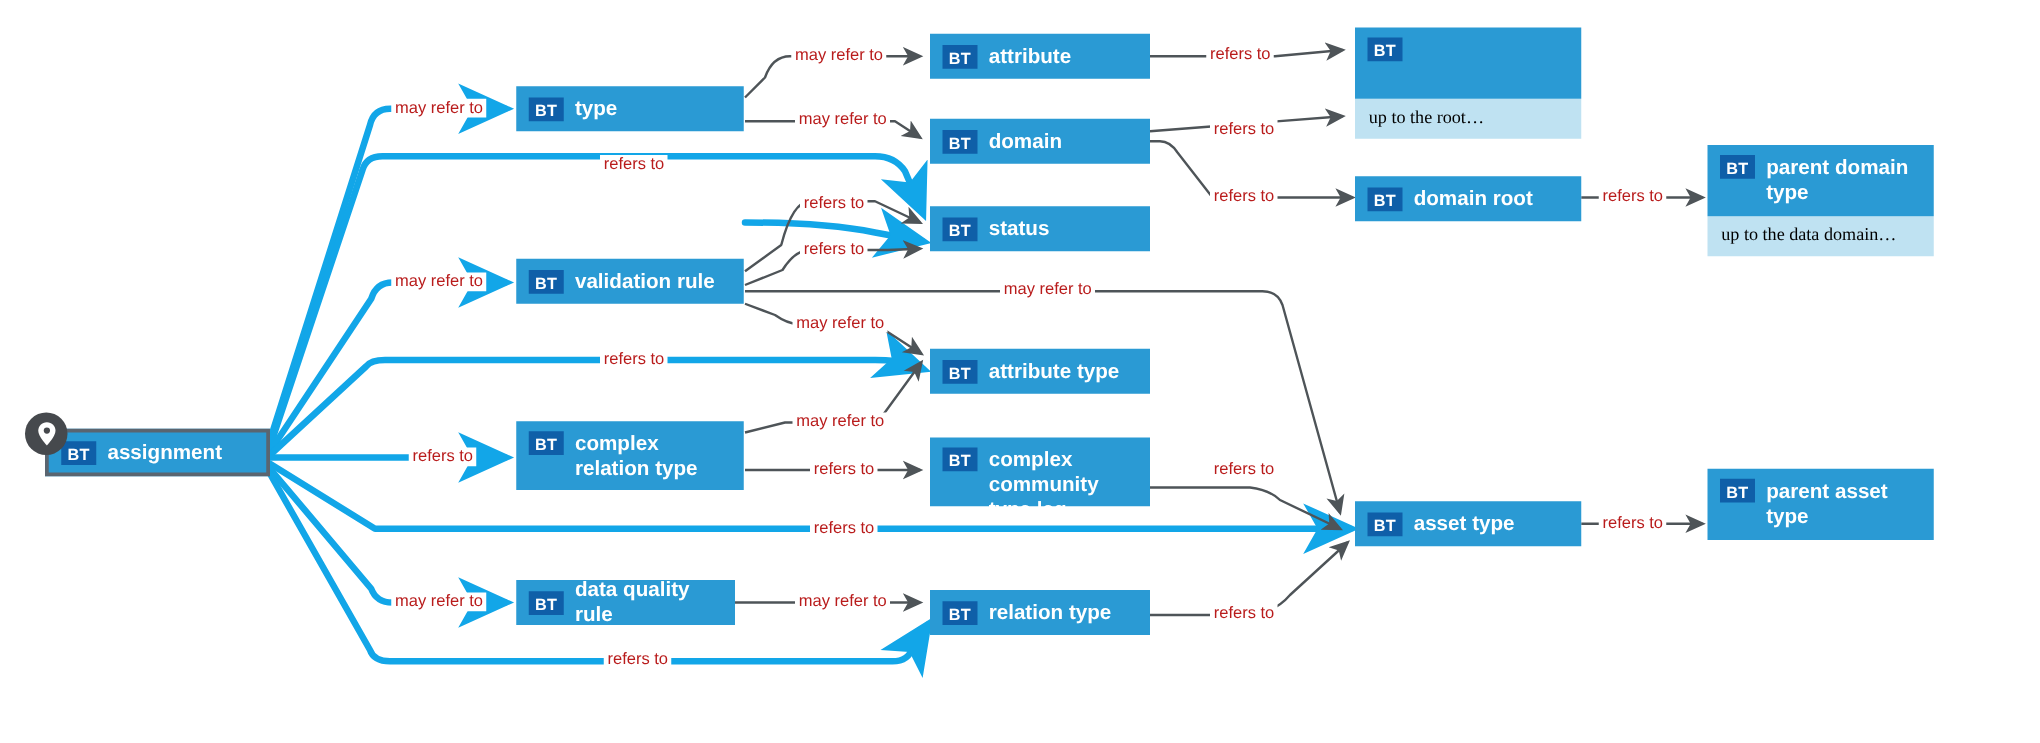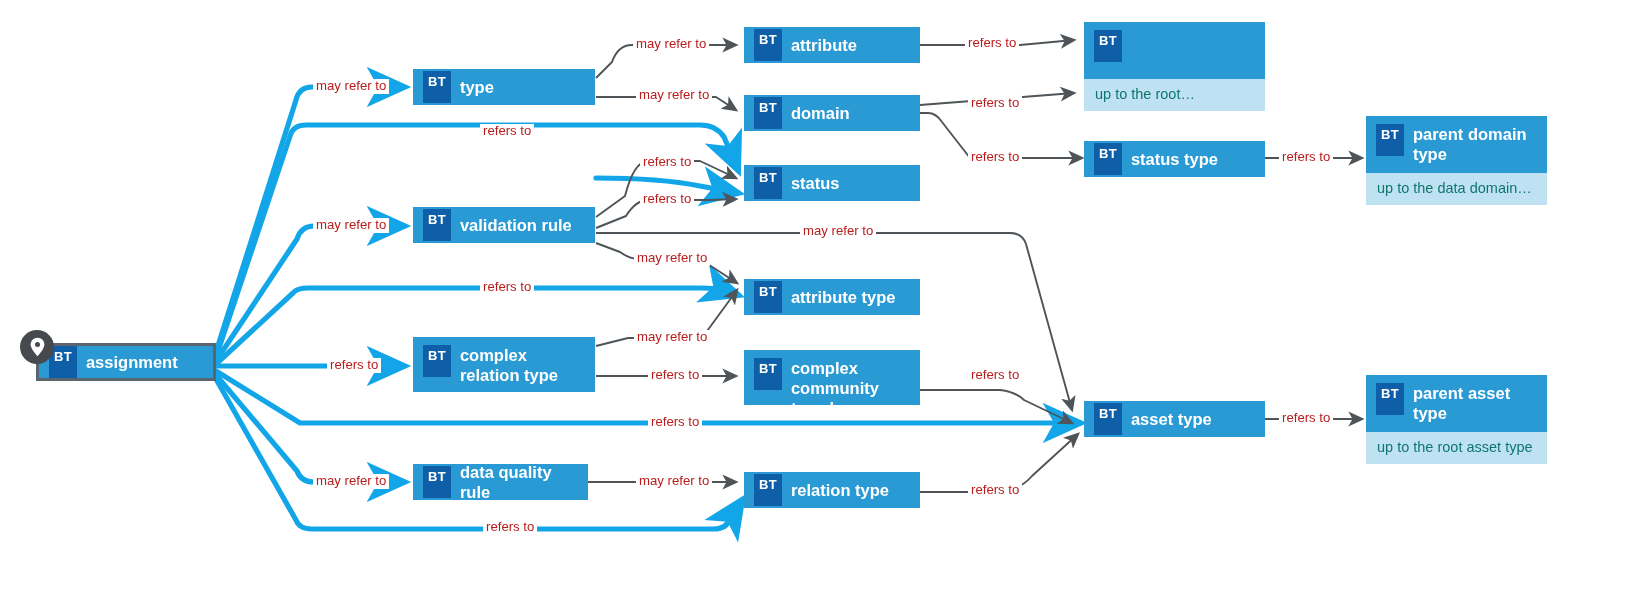--- a/index.html
+++ b/index.html
@@ -33,21 +33,21 @@
     border: 3px solid #5a6570;
     background: #2a9ad4;
   }
   .node .bt {
     flex: 0 0 auto;
     background: #0f5fa8;
     color: #ffffff;
     font-size: 13px;
     font-weight: bold;
     line-height: 1;
-    padding: 4px 5px 15px 5px;
+    padding: 4px 5px 2px 5px;
     letter-spacing: .3px;
     margin-right: 9px;
     font-family: "Liberation Sans", sans-serif;
   }
   .node .nlabel {
     color: #ffffff;
     font-size: 16.5px;
     font-weight: bold;
     line-height: 1.22;
     font-family: "Liberation Sans", sans-serif;
@@ -58,25 +58,25 @@
     display: flex;
     flex-direction: column;
   }
   .stack .node {
     position: relative;
     left: auto; top: auto;
     width: 100%;
   }
   .stack .sub {
     background: #bfe2f2;
-    color: #0f766e;
+    color: #000000;
     font-size: 14.5px;
     padding: 7px 11px 8px 11px;
     line-height: 1.2;
-    font-family: Liberation Sans, sans-serif;
+    font-family: Liberation Serif, serif;
   }
   .pin {
     position: absolute;
     width: 34px; height: 34px;
     border-radius: 50%;
     background: #46494d;
     z-index: 9;
     display: flex;
     align-items: center;
     justify-content: center;
@@ -204,42 +204,41 @@
 
   <div class="stack" style="left:1084px; top:22px; width:181px;">
     <div class="node" style="height:57px; align-items:flex-start; padding-top:8px;">
       <span class="bt">BT</span>
     </div>
     <div class="sub">up to the root…</div>
   </div>
 
   <div class="node" style="left:1084px; top:141px; width:181px; height:36px;">
     <span class="bt">BT</span>
-    <span class="nlabel">status type</span>
+    <span class="nlabel">domain root</span>
   </div>
 
   <div class="node" style="left:1084px; top:401px; width:181px; height:36px;">
     <span class="bt">BT</span>
     <span class="nlabel">asset type</span>
   </div>
 
   <div class="stack" style="left:1366px; top:116px; width:181px;">
     <div class="node" style="height:57px; align-items:flex-start; padding-top:8px;">
       <span class="bt">BT</span>
       <span class="nlabel">parent domain type</span>
     </div>
     <div class="sub">up to the data domain…</div>
   </div>
 
   <div class="stack" style="left:1366px; top:375px; width:181px;">
     <div class="node" style="height:57px; align-items:flex-start; padding-top:8px;">
       <span class="bt">BT</span>
       <span class="nlabel">parent asset type</span>
     </div>
-    <div class="sub">up to the root asset type</div>
   </div>
 
   <div class="elabel" style="left:313px; top:79px;">may refer to</div>
   <div class="elabel" style="left:480px; top:124px;">refers to</div>
   <div class="elabel" style="left:313px; top:218px;">may refer to</div>
   <div class="elabel" style="left:480px; top:280px;">refers to</div>
   <div class="elabel" style="left:327px; top:358px;">refers to</div>
   <div class="elabel" style="left:648px; top:415px;">refers to</div>
   <div class="elabel" style="left:313px; top:474px;">may refer to</div>
   <div class="elabel" style="left:483px; top:520px;">refers to</div>

